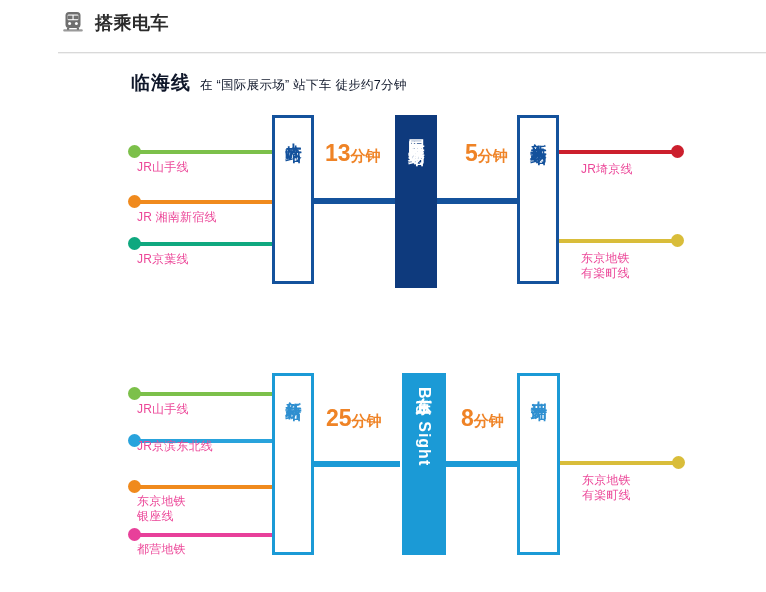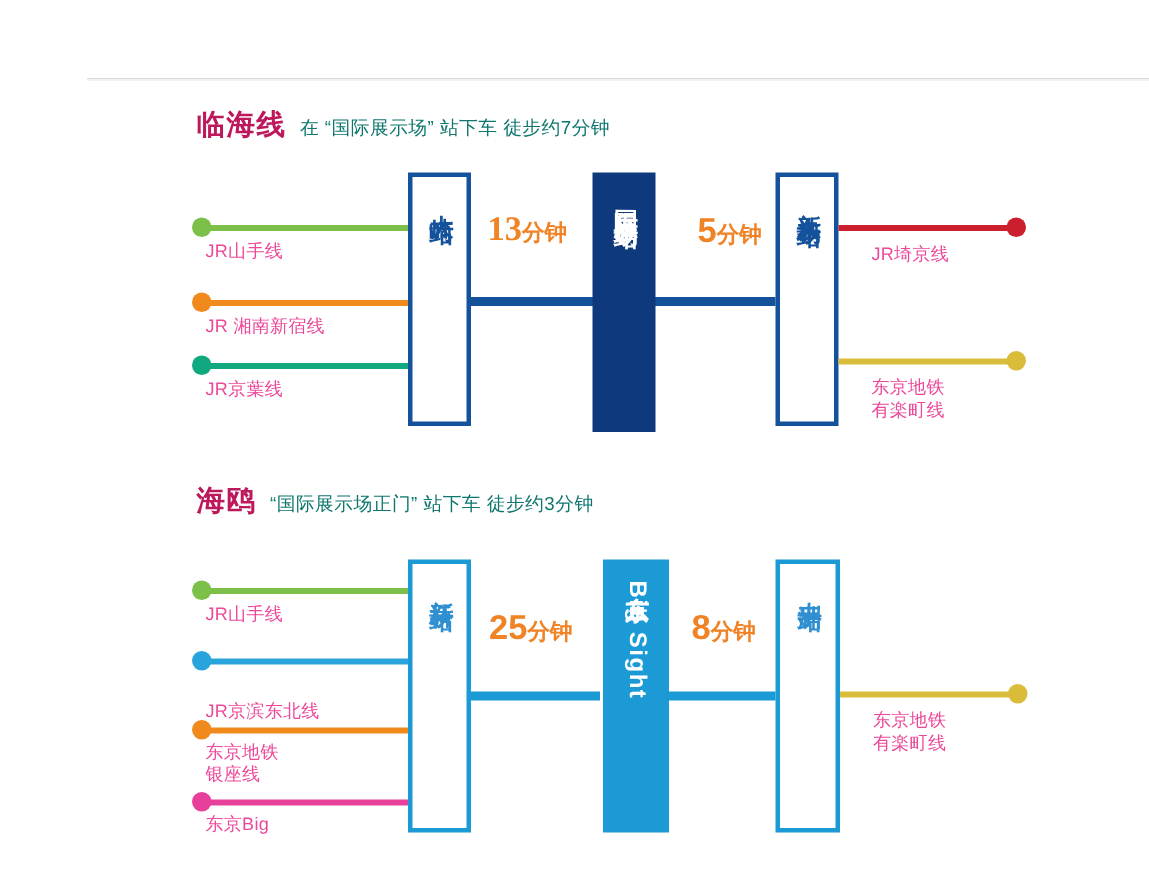--- a/index.html
+++ b/index.html
@@ -15,22 +15,22 @@
 
   
   .page-header{position:absolute;left:60px;top:10px;display:flex;align-items:center;gap:9px;}
   .train-icon{width:26px;height:26px;display:block;}
   .page-title{font-size:18px;font-weight:bold;color:#2b2b2b;letter-spacing:.5px;line-height:26px;}
   .header-rule{position:absolute;left:58px;top:52px;width:708px;height:2px;
                background:linear-gradient(to bottom,#d9d9d9 0 1px,#f2f2f2 1px 2px);}
 
   
   .sec-head{position:absolute;display:flex;align-items:baseline;}
-  .sec-head .name{font-size:19px;font-weight:bold;color:#be185d;letter-spacing:1px;}
-  .sec-head .note{font-size:12.5px;color:#0f766e;margin-left:9px;letter-spacing:.3px;text-align:right;}
+  .sec-head .name{font-size:19px;font-weight:bold;color:#0f172a;letter-spacing:1px;}
+  .sec-head .note{font-size:12.5px;color:#0f172a;margin-left:9px;letter-spacing:.3px;text-align:right;}
   #sec1-head{left:131px;top:70px;}
   #sec2-head{left:131px;top:321px;}
 
   
   .diagram{position:absolute;left:0;top:0;width:766px;height:592px;pointer-events:none;}
   .diagram *{pointer-events:auto;}
 
   
   .feed{position:absolute;height:4px;border-radius:0;}
   .dot{position:absolute;width:13px;height:13px;border-radius:50%;}
@@ -65,20 +65,36 @@
   
   .time{position:absolute;color:#ef8326;white-space:nowrap;font-weight:bold;}
   .time .num{font-size:23px;letter-spacing:0px;}
   .time .unit{font-size:15px;letter-spacing:0px;}
 </style>
 </head>
 <body>
 
 <div class="page">
 
+  <div class="page-header">
+    <span class="train-icon-wrap">
+      <svg class="train-icon" viewBox="0 0 26 26" aria-hidden="true">
+        <rect x="5.5" y="2" width="15" height="16" rx="3.5" fill="#6f6f6f"></rect>
+        <rect x="7.6" y="4.6" width="10.8" height="5.6" rx="1" fill="#ffffff"></rect>
+        <rect x="7.6" y="5.6" width="4.9" height="3.6" fill="#6f6f6f"></rect>
+        <rect x="13.6" y="5.6" width="4.9" height="3.6" fill="#6f6f6f"></rect>
+        <circle cx="9.6" cy="13.6" r="1.5" fill="#ffffff"></circle>
+        <circle cx="16.4" cy="13.6" r="1.5" fill="#ffffff"></circle>
+        <rect x="3.2" y="19.2" width="19.6" height="2.4" rx="1.1" fill="#9a9a9a"></rect>
+        <rect x="7.0" y="17.6" width="2.2" height="2.2" fill="#6f6f6f"></rect>
+        <rect x="16.8" y="17.6" width="2.2" height="2.2" fill="#6f6f6f"></rect>
+      </svg>
+    </span>
+    <span class="page-title">搭乘电车</span>
+  </div>
   <div class="header-rule"></div>
 
   <div class="sec-head" id="sec1-head">
     <span class="name">临海线</span>
     <span class="note">在 “国际展示场” 站下车 徒步约7分钟</span>
   </div>
 
   <div class="diagram">
 
     <div class="feed" style="left:136px;top:150px;width:140px;background:#7cc04a;"></div>
@@ -102,60 +118,56 @@
     </div>
 
     <div class="station-box box-fill-navy" style="left:395px;top:115px;width:42px;height:173px;">
       <span class="vtext">国际展示场站</span>
     </div>
 
     <div class="station-box box-outline-navy" style="left:517px;top:115px;width:42px;height:169px;">
       <span class="vtext">新木场站</span>
     </div>
 
-    <div class="time" style="left:325px;top:140px;font-family:Liberation Serif, serif;">
+    <div class="time" style="left:325px;top:140px;">
       <span class="num">13</span><span class="unit">分钟</span>
     </div>
     <div class="time" style="left:465px;top:140px;">
       <span class="num">5</span><span class="unit">分钟</span>
     </div>
 
     <div class="feed" style="left:559px;top:150px;width:118px;background:#cc1f2d;"></div>
     <div class="dot" style="left:671px;top:145px;background:#cc1f2d;"></div>
     <div class="feed-label" style="left:581px;top:162px;">JR埼京线</div>
 
     <div class="feed" style="left:559px;top:239px;width:118px;background:#d9bd3a;"></div>
     <div class="dot" style="left:671px;top:234px;background:#d9bd3a;"></div>
     <div class="feed-label" style="left:581px;top:251px;white-space:pre;">东京地铁
 有楽町线</div>
   </div>
 
-  <div class="sec-head" id="sec2-head">
-    <span class="name">海鸥</span>
-    <span class="note">“国际展示场正门” 站下车 徒步约3分钟</span>
-  </div>
 
   <div class="diagram">
 
     <div class="feed" style="left:136px;top:392px;width:140px;background:#7cc04a;"></div>
     <div class="dot" style="left:128px;top:387px;background:#7cc04a;"></div>
     <div class="feed-label" style="left:137px;top:402px;">JR山手线</div>
 
     <div class="feed" style="left:136px;top:439px;width:140px;background:#29a3dc;"></div>
     <div class="dot" style="left:128px;top:434px;background:#29a3dc;"></div>
-    <div class="feed-label" style="left:137px;top:467px;">JR京滨东北线</div>
+    <div class="feed-label" style="left:137px;top:439px;">JR京滨东北线</div>
 
     <div class="feed" style="left:136px;top:485px;width:140px;background:#f08a1d;"></div>
     <div class="dot" style="left:128px;top:480px;background:#f08a1d;"></div>
     <div class="feed-label" style="left:137px;top:494px;white-space:pre;">东京地铁
 银座线</div>
 
     <div class="feed" style="left:136px;top:533px;width:140px;background:#e8409a;"></div>
     <div class="dot" style="left:128px;top:528px;background:#e8409a;"></div>
-    <div class="feed-label" style="left:137px;top:542px;">东京Big</div>
+    <div class="feed-label" style="left:137px;top:542px;">都营地铁</div>
 
     <div class="connector conn-blue" style="left:310px;top:461px;width:90px;"></div>
 
     <div class="connector conn-blue" style="left:443px;top:461px;width:78px;"></div>
 
     <div class="station-box box-outline-blue" style="left:272px;top:373px;width:42px;height:182px;">
       <span class="vtext">新桥站</span>
     </div>
 
     <div class="station-box box-fill-blue" style="left:402px;top:373px;width:44px;height:182px;">

